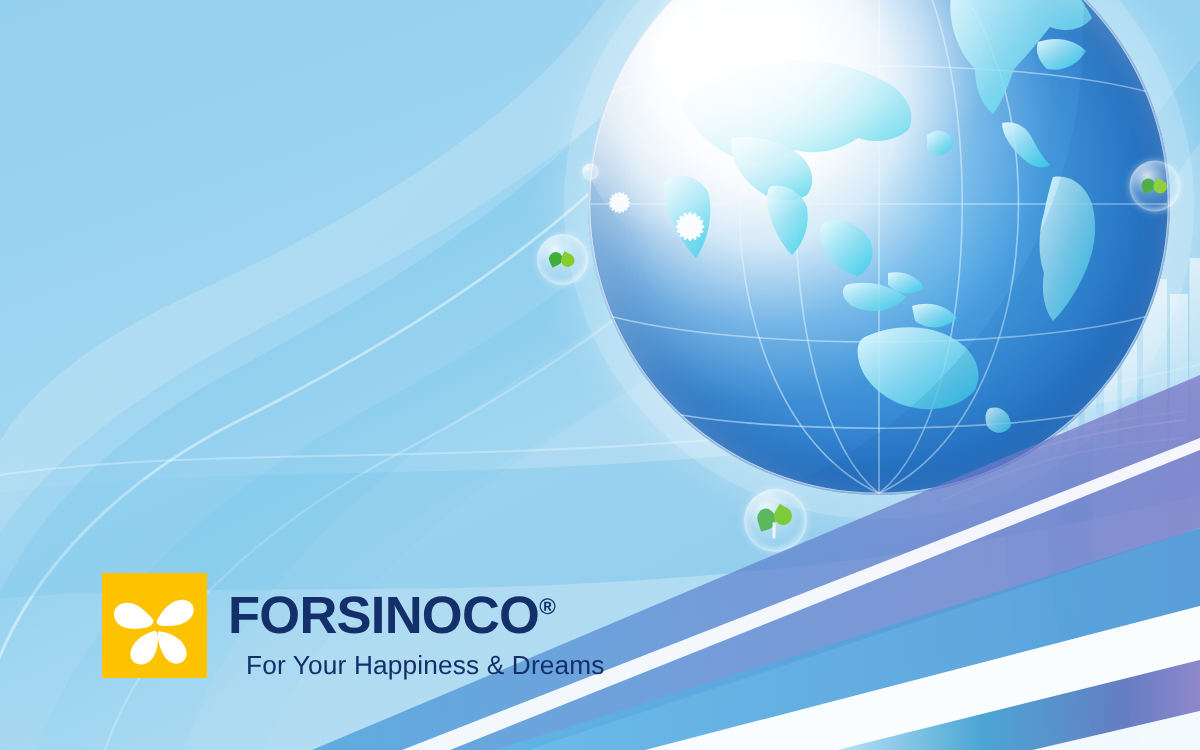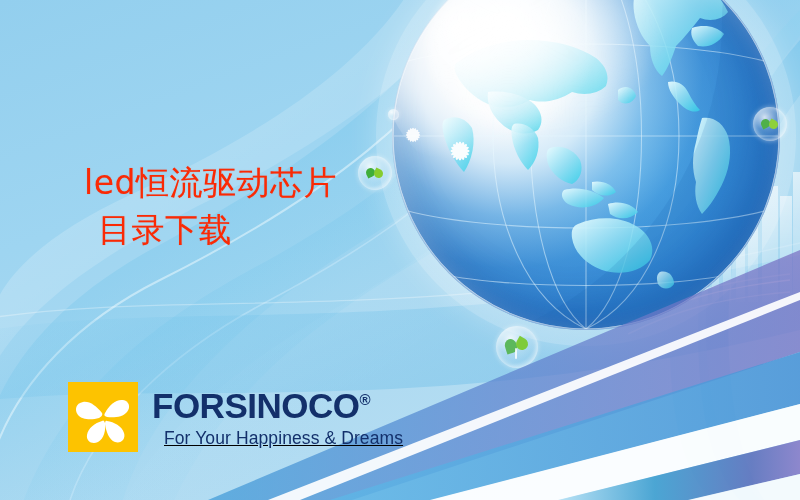--- a/index.html
+++ b/index.html
@@ -56,21 +56,21 @@
     position:absolute;left:84px;top:160px;width:400px;
     color:#fa2a05;line-height:1.42;letter-spacing:.5px;
     font-size:33px;font-weight:400;
     font-family:"DejaVu Sans","Liberation Sans",sans-serif;
     text-shadow:0 0 1px rgba(250,42,5,.35);
   }
   .headline .l1{display:block;}
   .headline .l2{display:block;margin-left:14px;}
 
   
-  .logo{position:absolute;left:68px;top:382px;display:flex;align-items:center;text-decoration:underline;}
+  .logo{position:absolute;left:68px;top:382px;display:flex;align-items:flex-end;}
   .logo-mark{
     position:relative;width:70px;height:70px;background:#fdc300;flex:0 0 auto;
   }
   .logo-text{margin-left:14px;padding-top:2px;}
   .logo-word{
     position:relative;display:inline-block;
     color:#13306b;font-weight:bold;font-size:35px;letter-spacing:-.5px;line-height:1;
     font-family:"Liberation Sans","DejaVu Sans",sans-serif;
   }
   .logo-reg{font-size:15px;vertical-align:super;font-weight:bold;letter-spacing:0;}
@@ -324,24 +324,20 @@
 
     <path d="M800,352 L800,404 L432,500 L330,500 Z" fill="url(#gBandBlue)" opacity=".85"></path>
 
     <path d="M800,404 L800,440 L560,500 L430,500 Z" fill="#ffffff" opacity=".93"></path>
 
     <path d="M800,440 L800,474 L690,500 L558,500 Z" fill="url(#gBandTeal)" opacity=".90"></path>
 
     <path d="M800,474 L800,500 L688,500 Z" fill="#ffffff" opacity=".85"></path>
   </svg>
 
-  <div class="headline">
-    <span class="l1">led恒流驱动芯片</span>
-    <span class="l2">目录下载</span>
-  </div>
 
   <div class="logo">
     <div class="logo-mark">
       <svg width="70" height="70" viewBox="0 0 70 70" aria-hidden="true">
         <g fill="#ffffff">
           <path d="M34,31 C28,24 22,19 15,20 C8,21 6,28 10,33 C14,38 24,38 31,36 C33,35 35,33 34,31 Z"></path>
           <path d="M37,31 C41,23 48,17 55,18 C61,19 63,25 59,30 C55,35 46,36 39,35 C36,34 36,33 37,31 Z"></path>
           <path d="M34,39 C27,41 20,46 19,53 C18,59 24,63 30,60 C36,57 38,48 37,41 C36,38 35,38 34,39 Z"></path>
           <path d="M39,39 C46,40 54,44 56,51 C58,57 53,62 47,60 C41,58 38,49 37,42 C37,39 38,38 39,39 Z"></path>
         </g>

